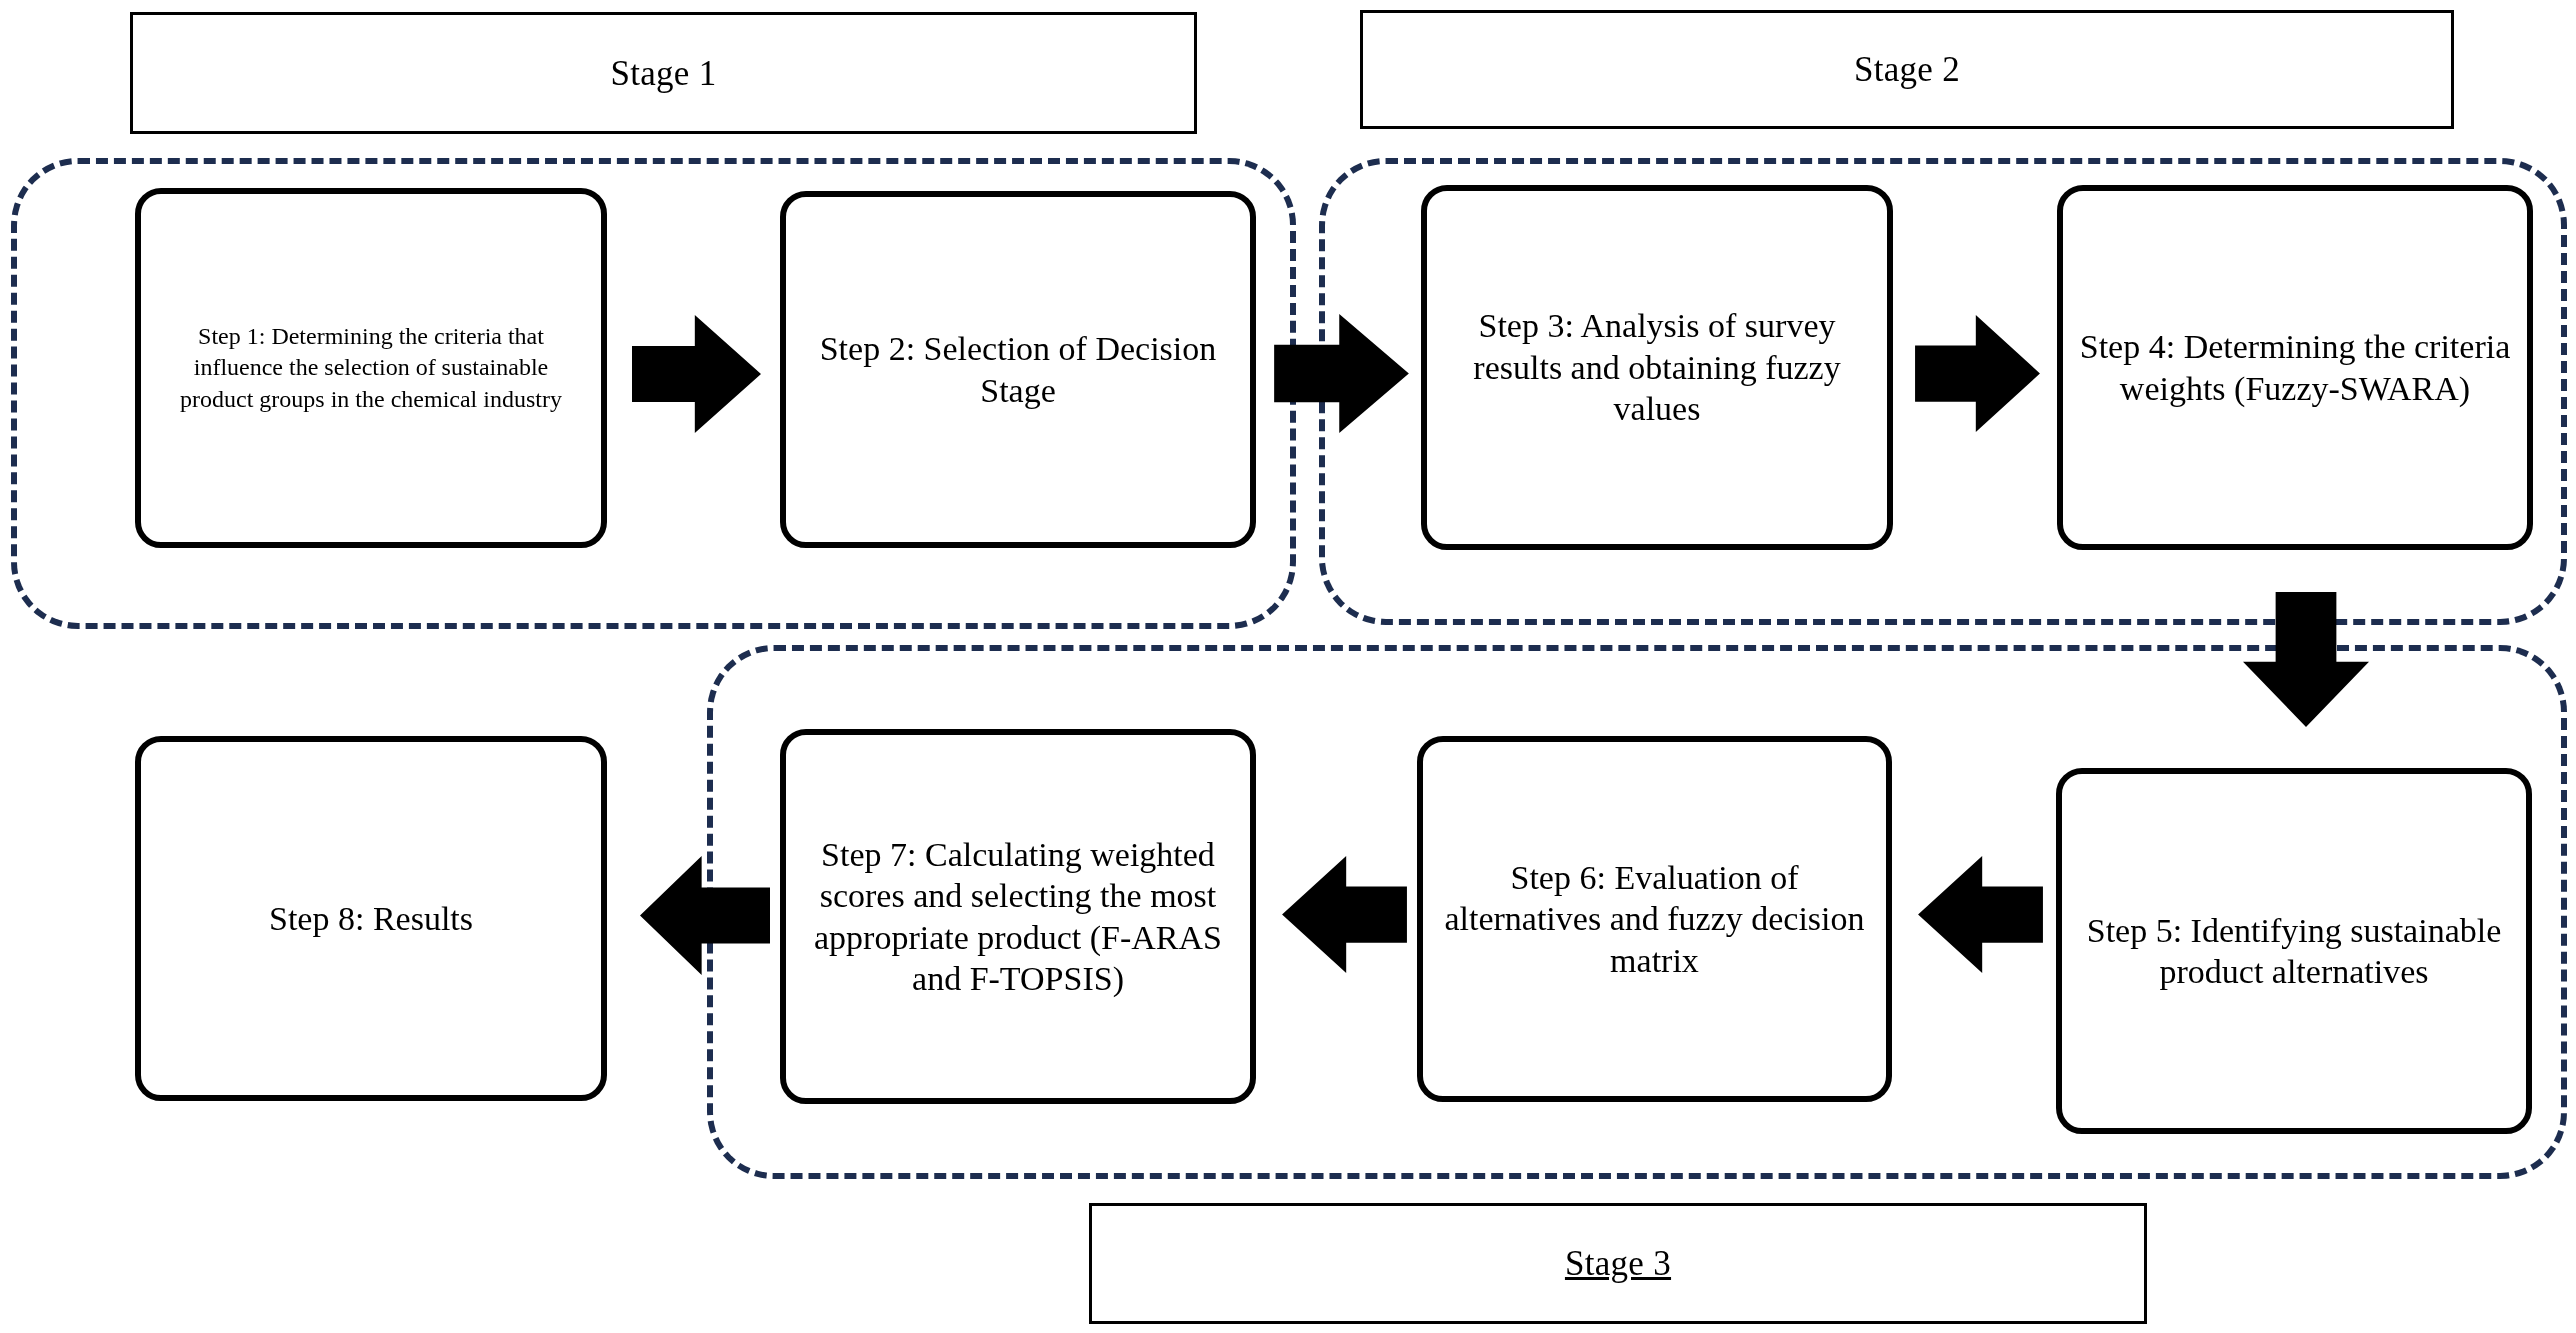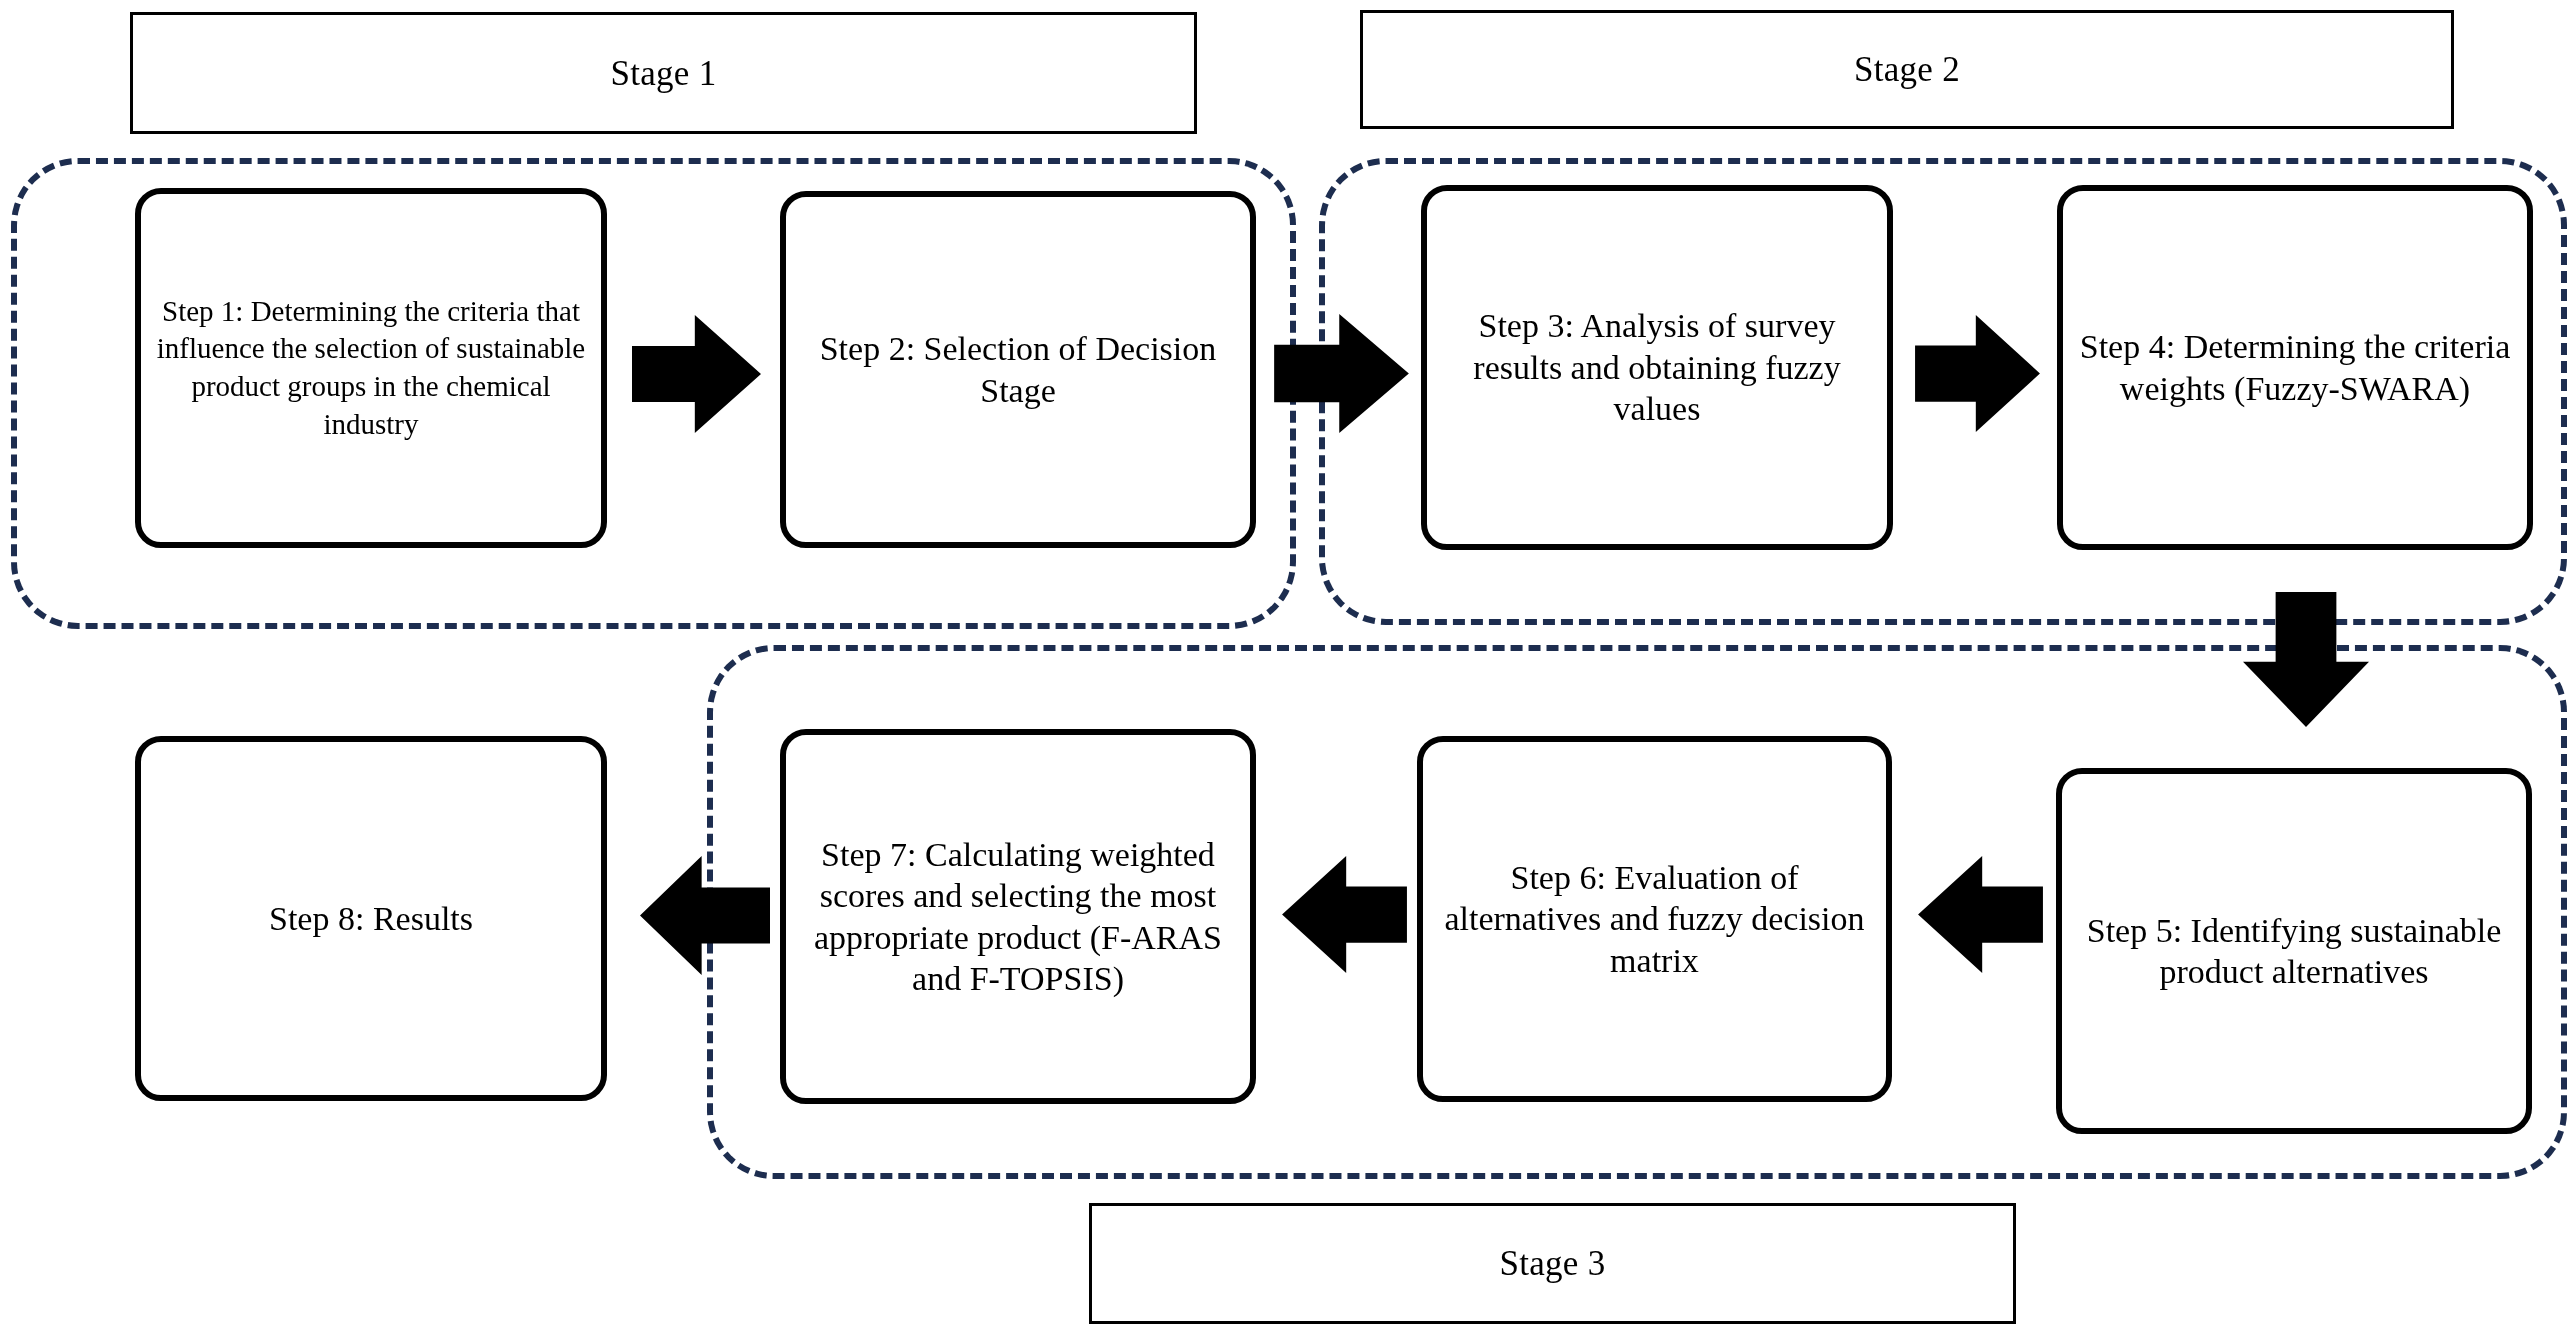--- a/index.html
+++ b/index.html
@@ -59,21 +59,21 @@
     text-align: center;
     z-index: 5;
     padding: 5.6px 13.5px;
   }
   .step-box .step-text {
     font-size: 34px;
     line-height: 1.22;
     color: #000000;
   }
   .step-box.small-text .step-text {
-    font-size: 29px;
+    font-size: 24px;
     line-height: 1.30;
   }
 
   
   .arrow {
     position: absolute;
     z-index: 7;
   }
   .arrow svg { display: block; }
 </style>
@@ -89,21 +89,21 @@
   <div class="stage-region" style="left:707px; top:645px; width:1860px; height:534px;"></div>
 
   <div class="stage-banner" style="left:130px; top:12.4px; width:1067px; height:122px;">
     <span class="stage-label">Stage 1</span>
   </div>
 
   <div class="stage-banner" style="left:1360px; top:10px; width:1094px; height:119px;align-items:center;">
     <span class="stage-label">Stage 2</span>
   </div>
 
-  <div class="stage-banner" style="left:1089px; top:1203px; width:927px; height:121px;">
+  <div class="stage-banner" style="left:1089px; top:1203px; width:1058px; height:121px;text-decoration:underline;">
     <span class="stage-label">Stage 3</span>
   </div>
 
   <div class="step-box small-text" style="left:135px; top:188px; width:472px; height:360px;">
     <span class="step-text">Step 1: Determining the criteria that influence the selection of sustainable product groups in the chemical industry</span>
   </div>
 
   <div class="step-box" style="left:780px; top:191px; width:476px; height:357px;">
     <span class="step-text">Step 2: Selection of Decision Stage</span>
   </div>

